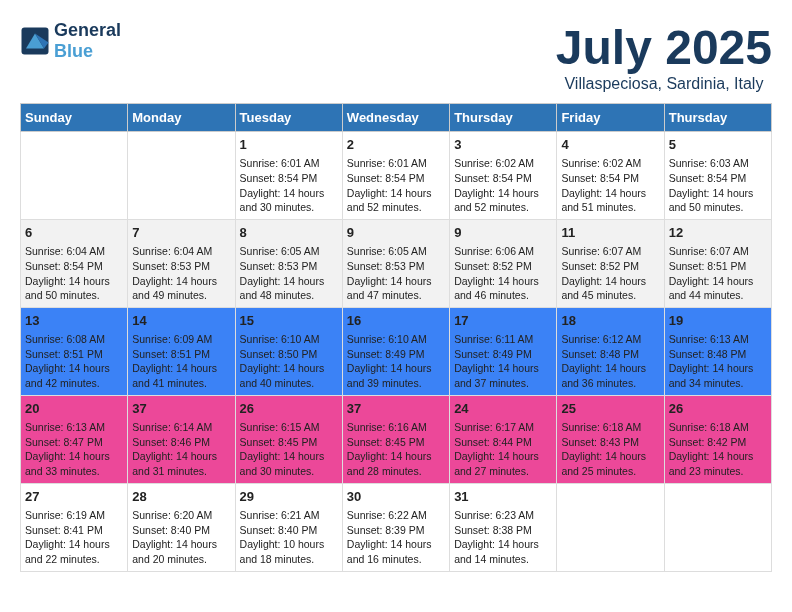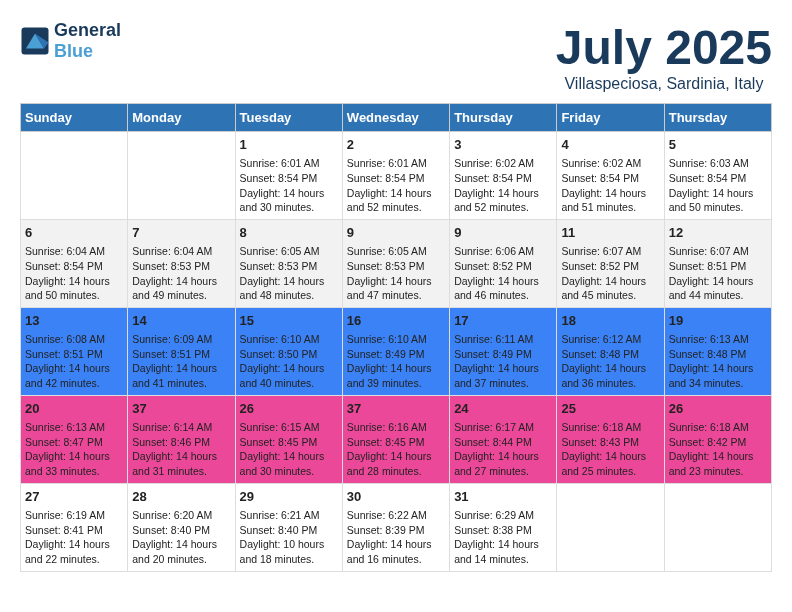--- a/index.html
+++ b/index.html
@@ -296,21 +296,21 @@
           <div>Daylight: 10 hours and 18 minutes.</div>
         </td>
         <td>
           <span class="day-num">30</span>
           <div>Sunrise: 6:22 AM</div>
           <div>Sunset: 8:39 PM</div>
           <div>Daylight: 14 hours and 16 minutes.</div>
         </td>
         <td>
           <span class="day-num">31</span>
-          <div>Sunrise: 6:29 AM</div>
+          <div>Sunrise: 6:23 AM</div>
           <div>Sunset: 8:38 PM</div>
           <div>Daylight: 14 hours and 14 minutes.</div>
         </td>
         <td style="background-color: rgb(255, 255, 255);"></td>
         <td style="background-color: rgb(255, 255, 255);"></td>
       </tr>
     </tbody>
 </table>
 
 </body></html>

